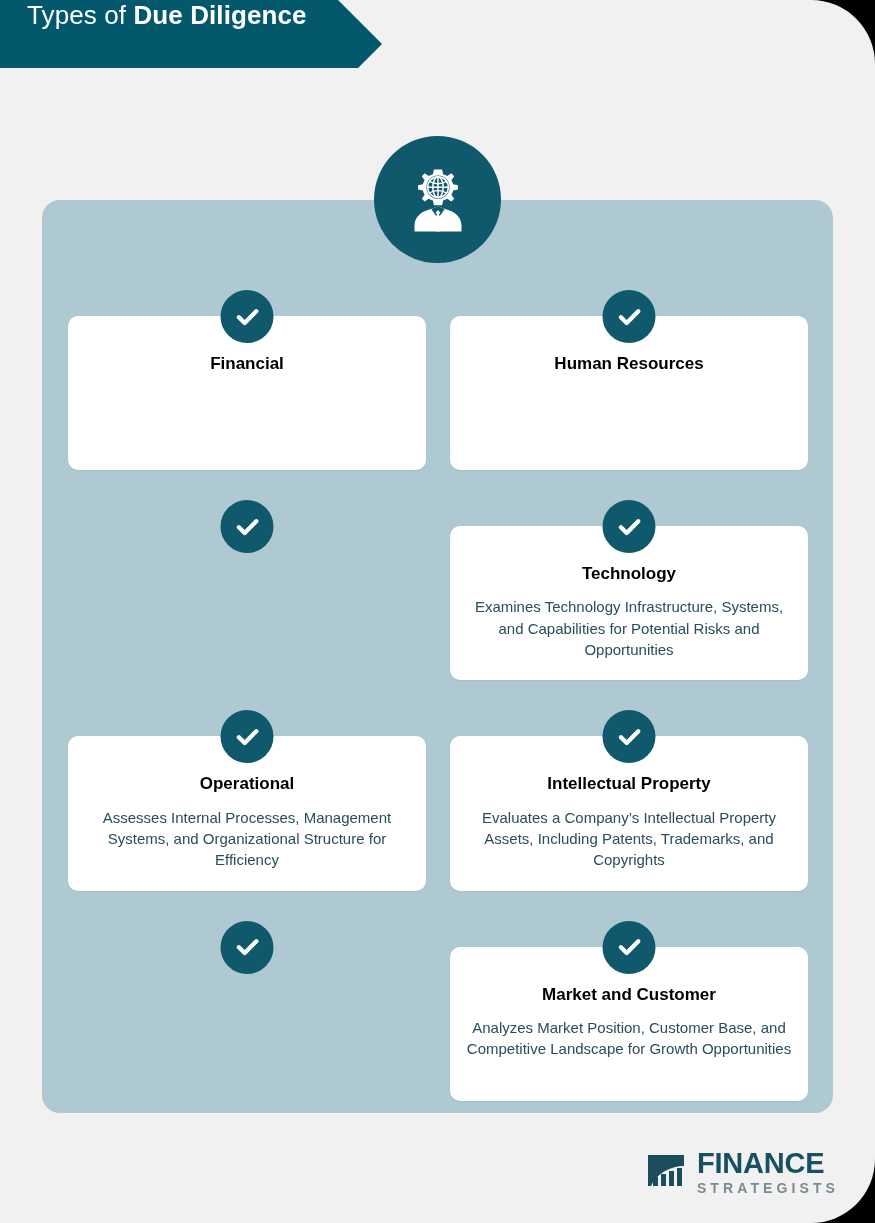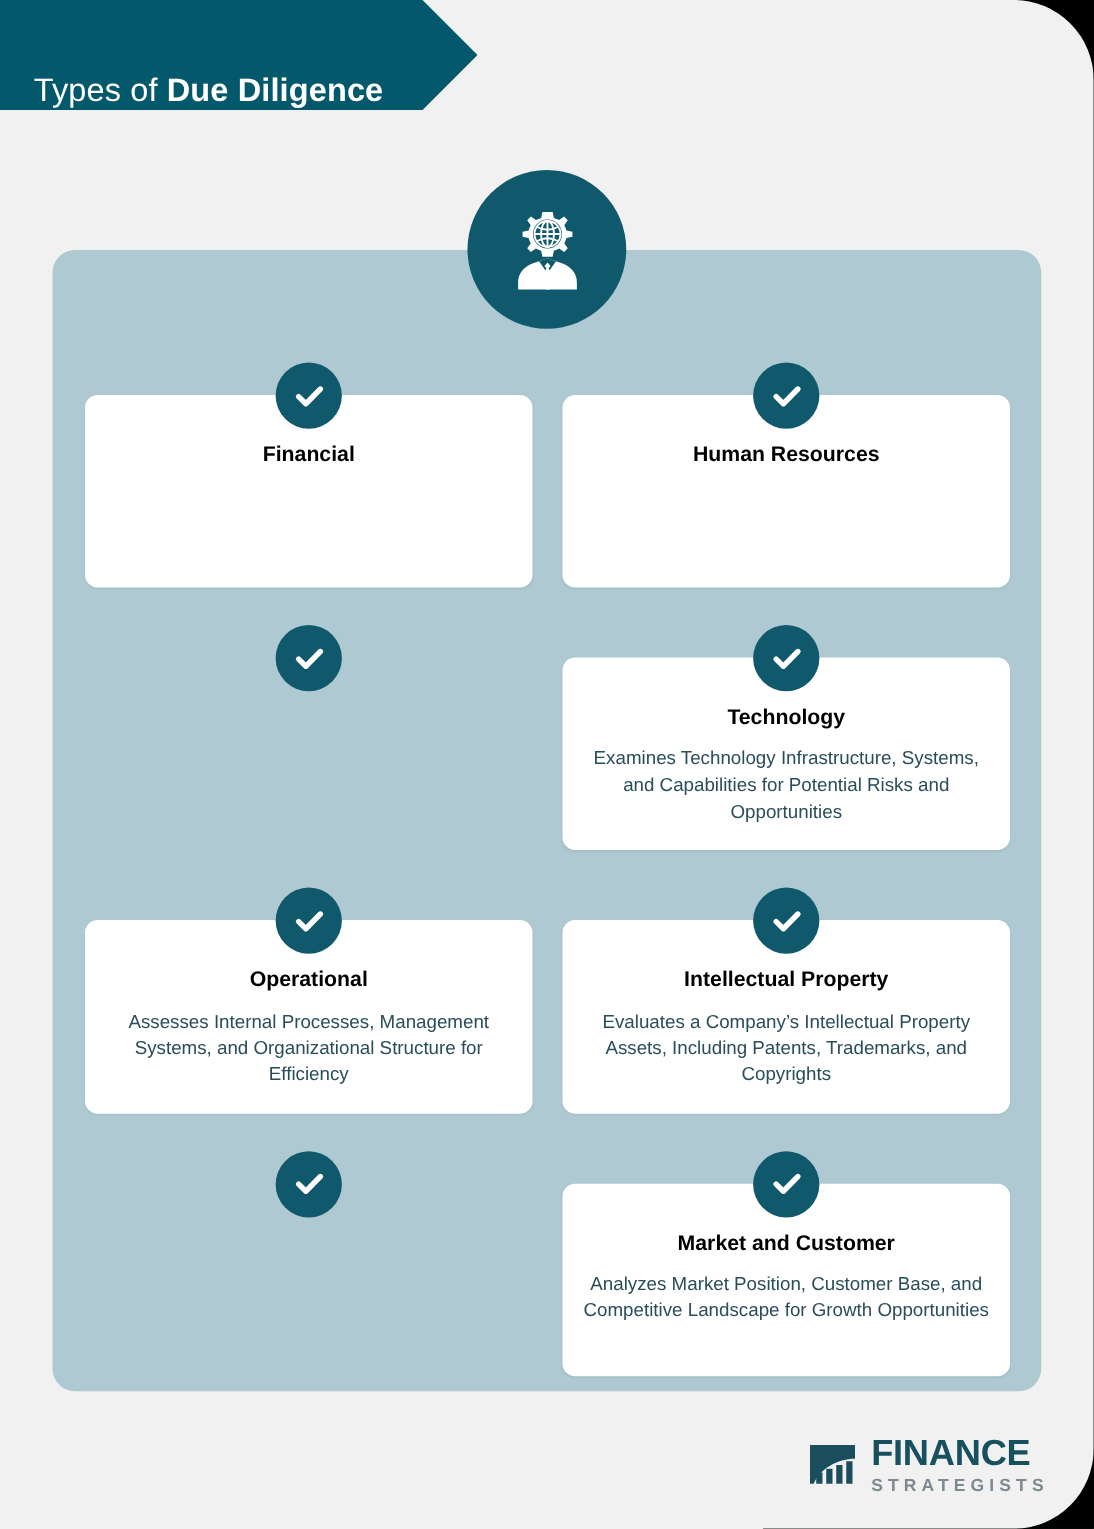--- a/index.html
+++ b/index.html
@@ -32,26 +32,26 @@
     border-radius: 0 64px 64px 0;
     box-sizing: border-box;
   }
 
   
   .header-banner {
     position: absolute;
     left: 0;
     top: 0;
     width: 382px;
-    height: 88px;
+    height: 68px;
     background: #03596b;
     -webkit-clip-path: polygon(0 0, 338px 0, 382px 44px, 338px 88px, 0 88px);
     clip-path: polygon(0 0, 338px 0, 382px 44px, 338px 88px, 0 88px);
     display: flex;
-    align-items: flex-end;
+    align-items: flex-start;
   }
   .header-title {
     color: #ffffff;
     font-size: 26px;
     font-weight: 400;
     letter-spacing: 0.1px;
     padding-left: 27px;
     white-space: nowrap;
   }
   .header-title b {
@@ -144,21 +144,20 @@
     line-height: 1.42;
     margin: 0;
   }
 
   
   .footer-logo {
     position: absolute;
     right: 36px;
     bottom: 28px;
     display: flex;
-    align-items: center;
     gap: 9px;
     z-index: 2;
   }
   .logo-mark { display: block; }
   .logo-text {
     display: flex;
     flex-direction: column;
     line-height: 1;
   }
   .logo-name {

